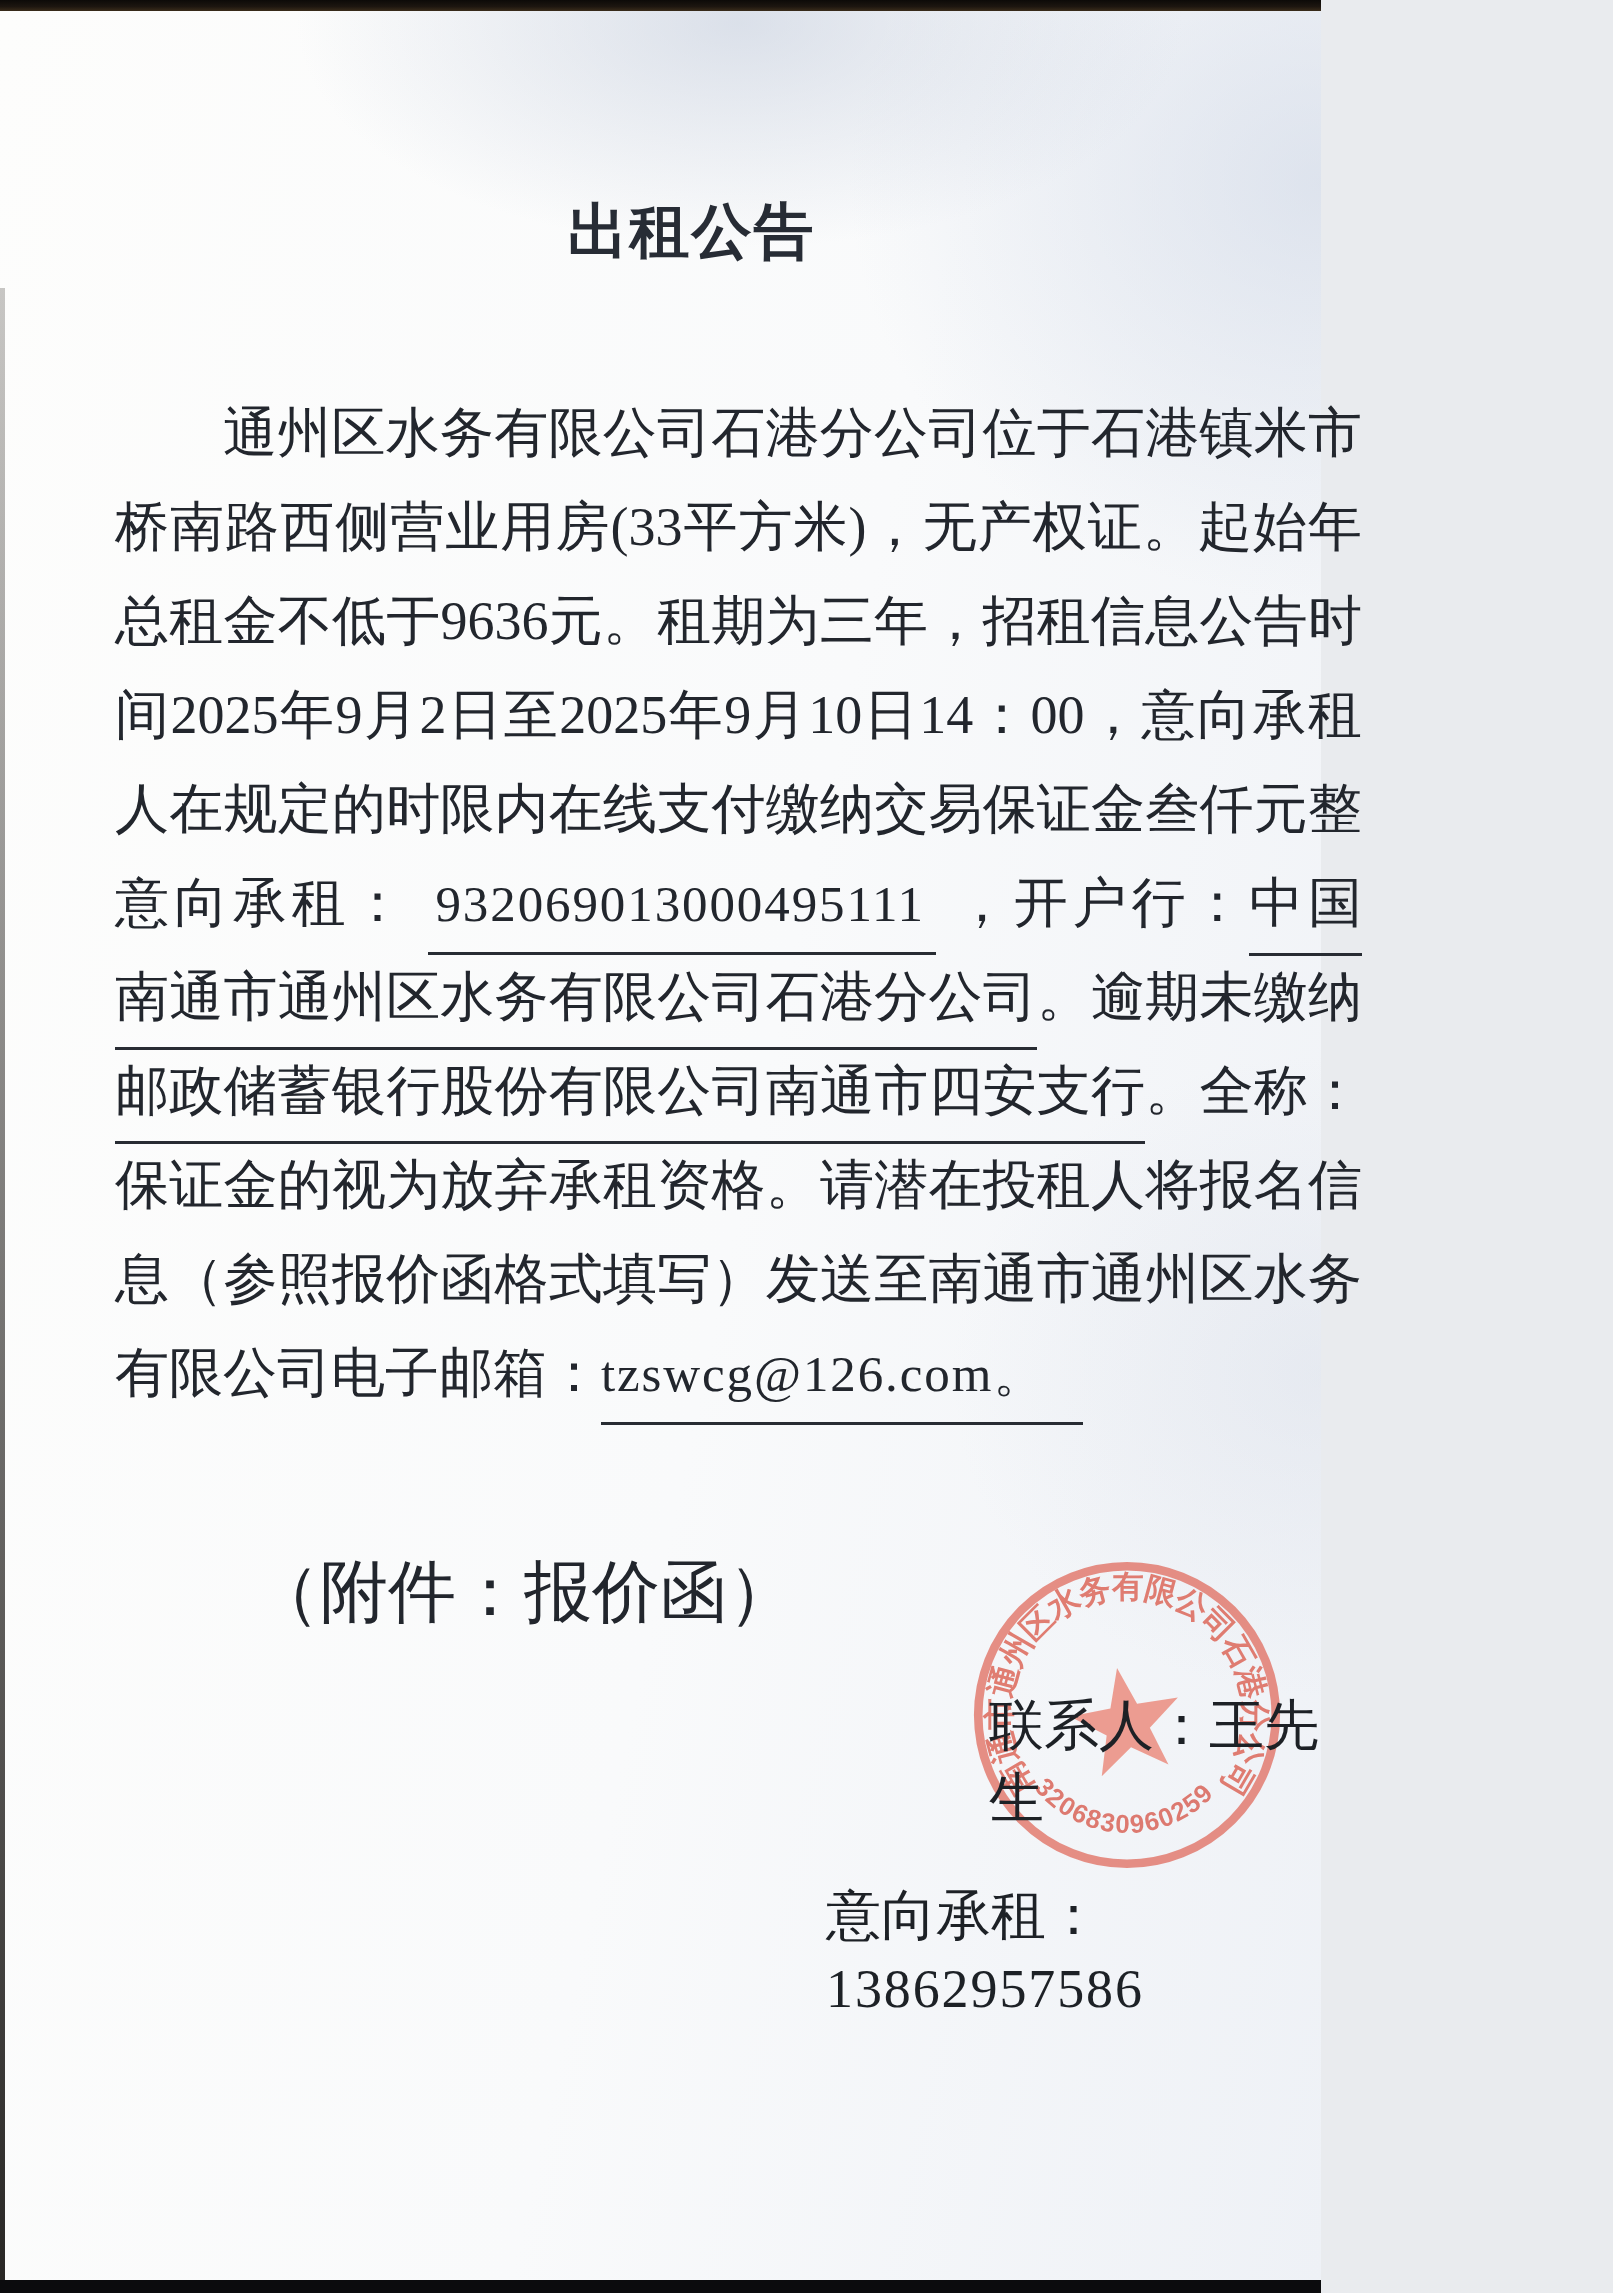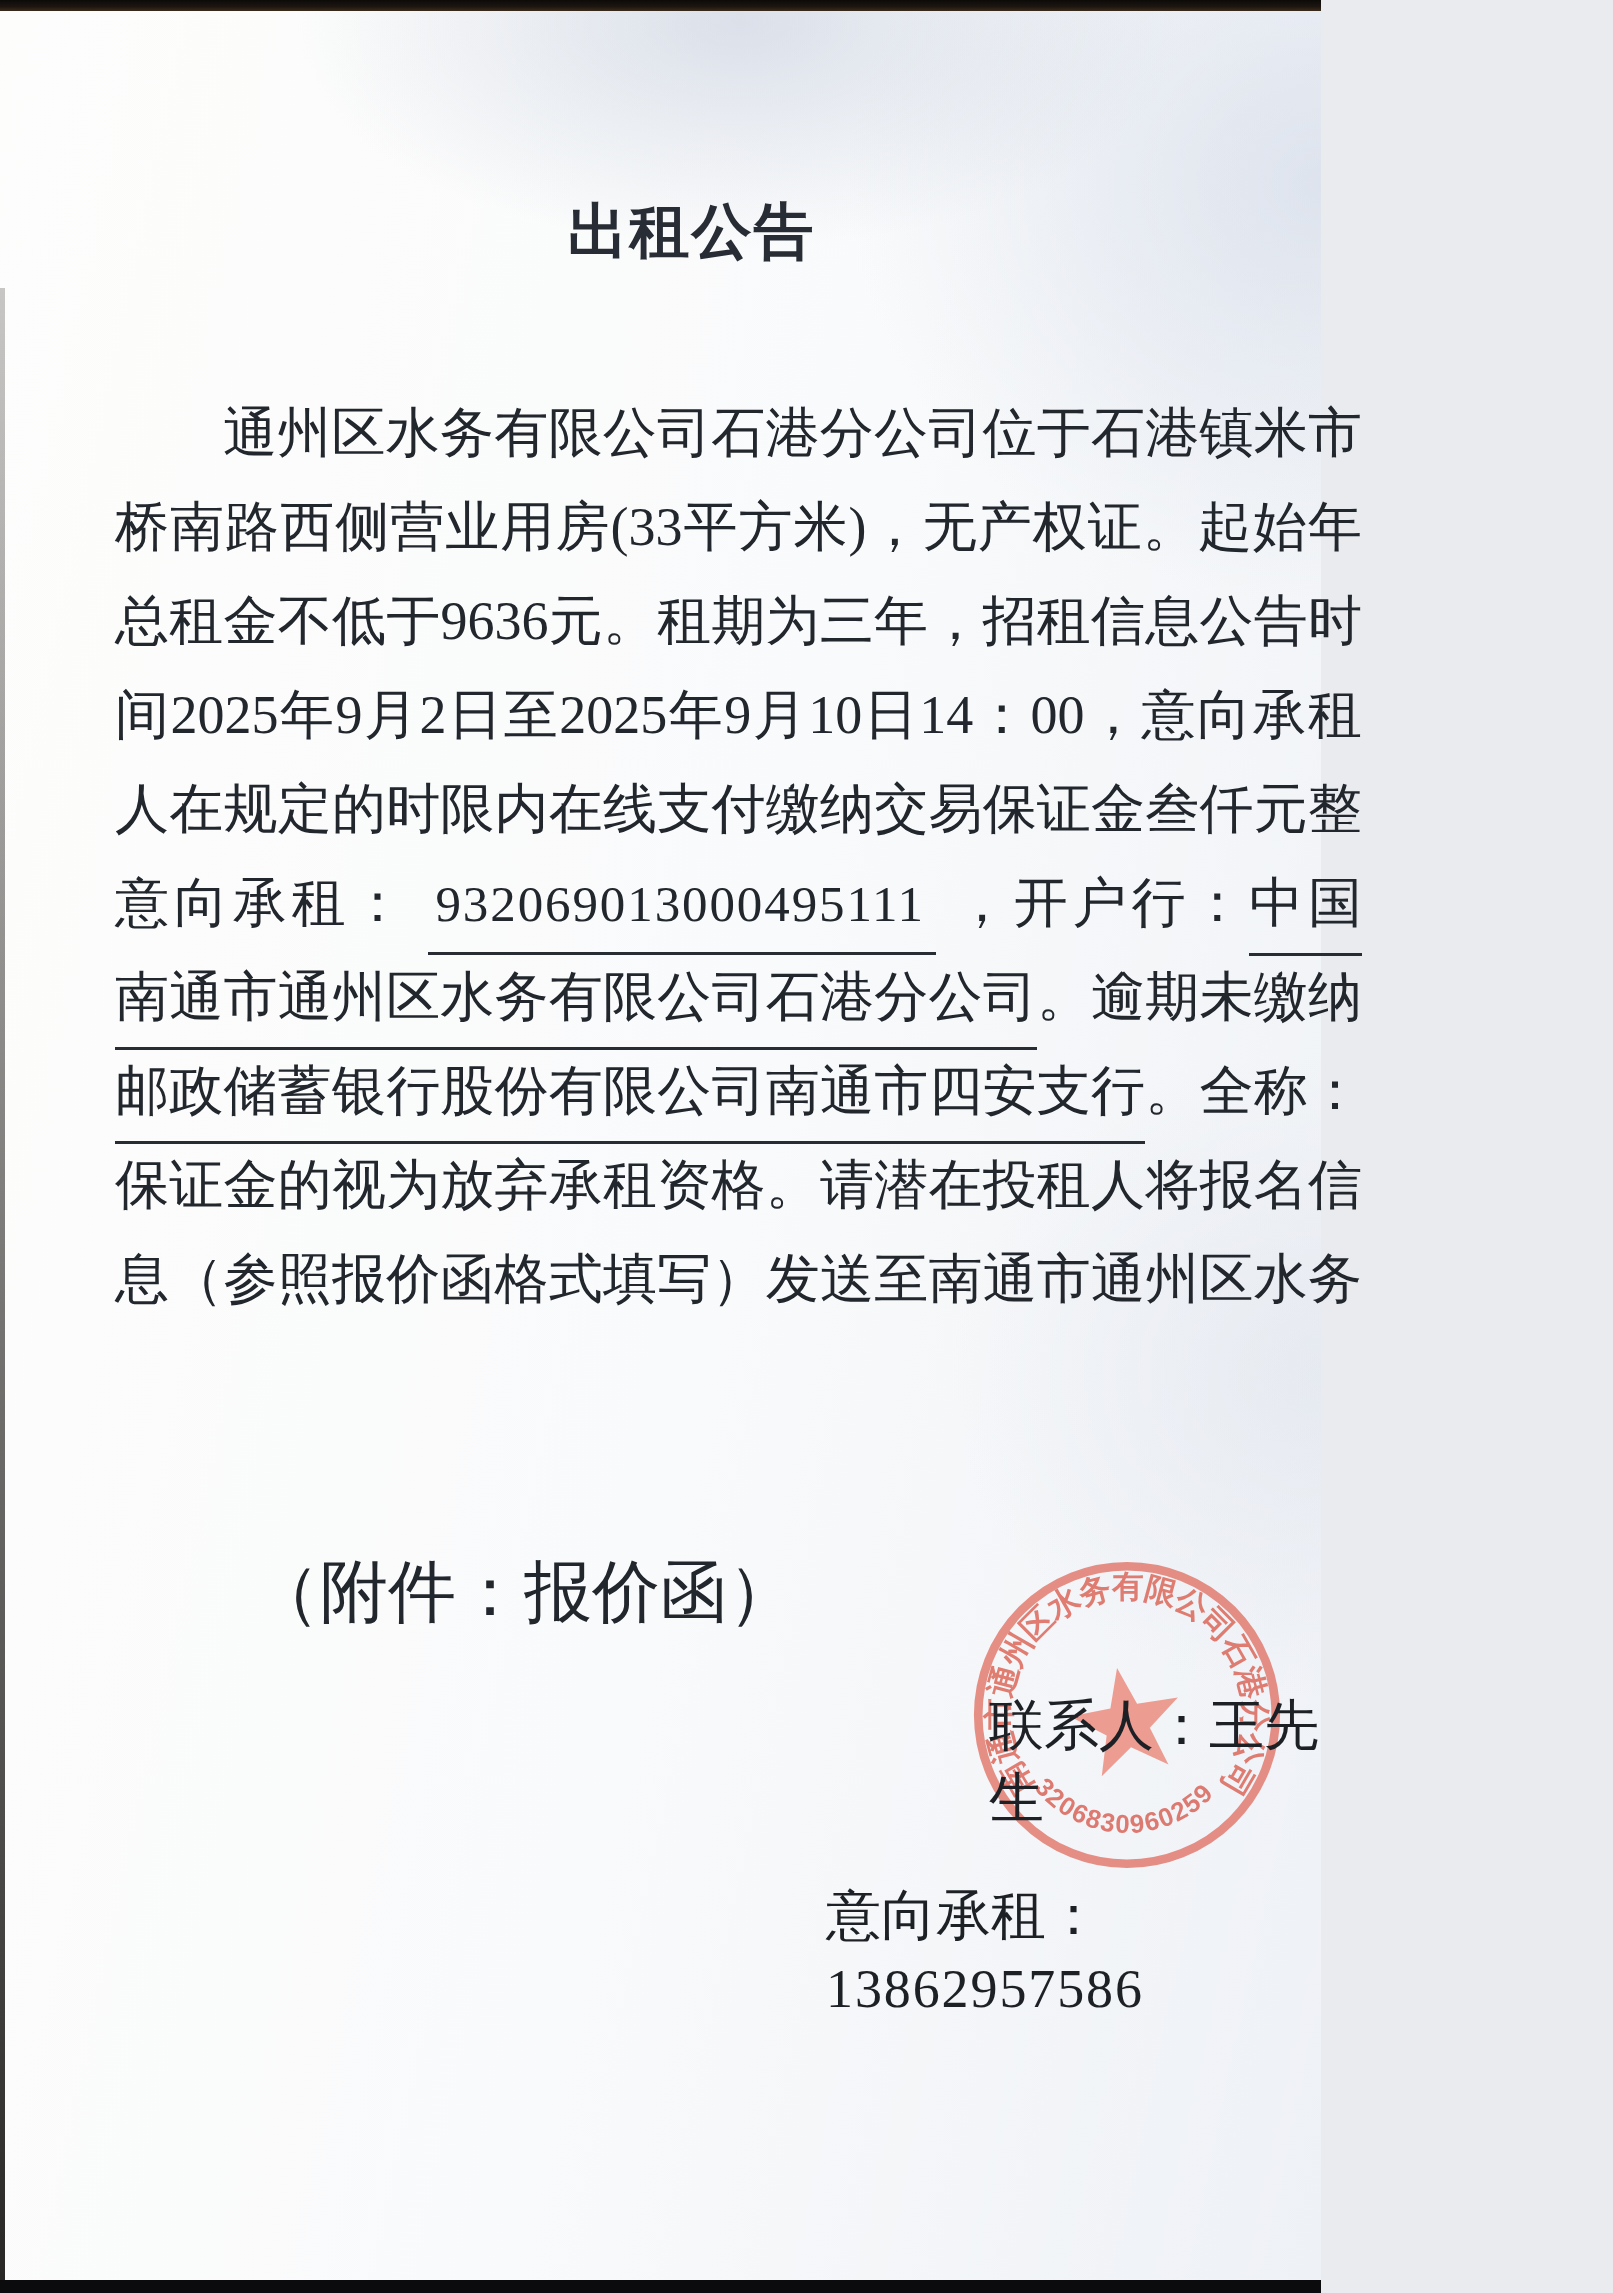--- a/index.html
+++ b/index.html
@@ -65,20 +65,21 @@
       <div class="line j indent"><span class="seg">通州区水务有限公司石港分公司位于石港镇米市</span></div>
       <div class="line j"><span class="seg">桥南路西侧营业用房(33平方米)，无产权证。起始年</span></div>
       <div class="line j"><span class="seg">总租金不低于9636元。租期为三年，招租信息公告时</span></div>
       <div class="line j"><span class="seg">间2025年9月2日至2025年9月10日14：00，意向承租</span></div>
       <div class="line j"><span class="seg">人在规定的时限内在线支付缴纳交易保证金叁仟元整</span></div>
       <div class="line j"><span class="seg">意向承租： </span><span class="seg u latin pad">932069013000495111</span><span class="seg"> ，开户行：</span><span class="seg u">中国</span></div>
       <div class="line j"><span class="seg u">南通市通州区水务有限公司石港分公司</span><span class="seg">。逾期未缴纳</span></div>
       <div class="line j"><span class="seg u">邮政储蓄银行股份有限公司南通市四安支行</span><span class="seg">。全称：</span></div>
       <div class="line j"><span class="seg">保证金的视为放弃承租资格。请潜在投租人将报名信</span></div>
       <div class="line j"><span class="seg">息（参照报价函格式填写）发送至南通市通州区水务</span></div>
+      <div class="line"><span class="seg">有限公司电子邮箱：</span><span class="seg u latin tail">tzswcg@126.com。</span></div>
     </div>
 
   <div class="attach">（附件：报价函）</div>
 
   <div class="stamp">
     <svg viewBox="0 0 348 348" xmlns="http://www.w3.org/2000/svg">
       <defs>
         <path id="arcCompany" d="M 77.4,247.9 A 122,122 0 1 1 270.6,247.9" fill="none"></path>
         <path id="arcSerial" d="M 68.7,238.4 A 124,124 0 0 0 279.3,238.4" fill="none"></path>
       </defs>

